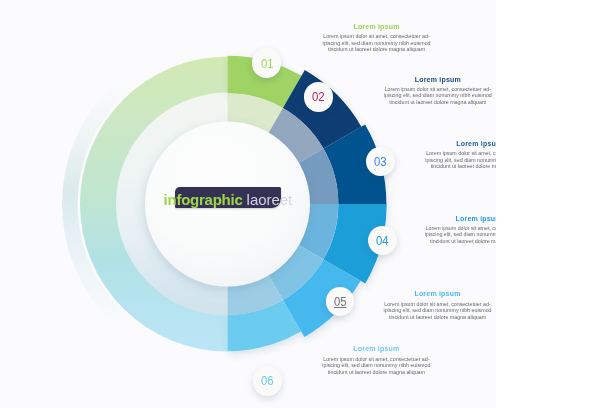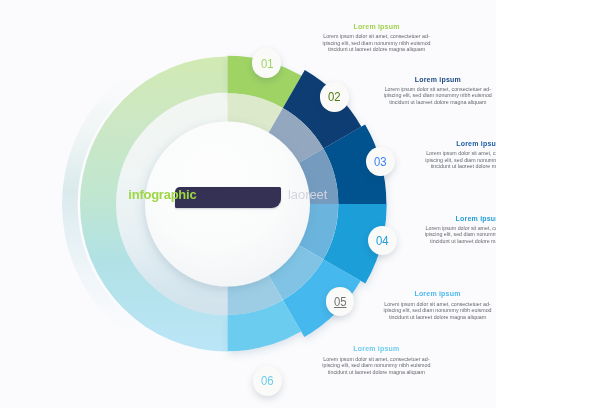--- a/index.html
+++ b/index.html
@@ -9,23 +9,23 @@
   #wheel{position:absolute;left:0;top:0;}
   .txtblock{position:absolute;text-align:center;}
   .t-head{font-weight:bold;font-size:7.0px;letter-spacing:.2px;margin:0 0 0 0;line-height:7.6px;}
   .t-body{font-size:5.3px;line-height:6.55px;color:#63676d;margin:2.6px 0 0 0;letter-spacing:0;white-space:pre-line;}
   .numlbl{position:absolute;width:29px;height:29px;border-radius:50%;
      background:#fafaf9;display:flex;align-items:center;justify-content:center;
      box-shadow:0 3px 7px rgba(40,60,90,.17);}
   .numlbl i{font-style:normal;font-weight:normal;font-size:13.2px;
      display:block;transform:scaleX(0.86);letter-spacing:-0.1px;line-height:13px;}
   #badge{position:absolute;border-radius:5px 1.5px 9px 1.5px;
-     display:flex;align-items:flex-start;justify-content:center;
-     font-size:13px;white-space:nowrap;
-     box-shadow:0 1px 2px rgba(40,40,70,.22);gap:44px;}
+     display:flex;align-items:flex-end;justify-content:center;
+     font-size:15px;white-space:nowrap;
+     box-shadow:0 1px 2px rgba(40,40,70,.22);}
   #badge b{font-weight:bold;letter-spacing:-0.25px;}
   #badge span{font-weight:normal;letter-spacing:-0.05px;}
   #subtitle{position:absolute;text-align:center;font-size:9.1px;letter-spacing:-0.05px;color:#45454f;}
 </style>
 </head>
 <body>
 
 <div id="stage">
   <svg id="wheel" width="612" height="408">
       <defs>
@@ -79,21 +79,21 @@
       <path d="M323.46,148.60 A110.8,110.8 0 0 1 338.30,204.00 L305.50,204.00 A78,78 0 0 0 295.05,165.00 Z" fill="#759bbe"></path>
       <path d="M338.30,204.00 A110.8,110.8 0 0 1 323.46,259.40 L295.05,243.00 A78,78 0 0 0 305.50,204.00 Z" fill="#6bb4dd"></path>
       <path d="M323.46,259.40 A110.8,110.8 0 0 1 282.90,299.96 L266.50,271.55 A78,78 0 0 0 295.05,243.00 Z" fill="#81c3e4"></path>
       <path d="M282.90,299.96 A110.8,110.8 0 0 1 227.50,314.80 L227.50,282.00 A78,78 0 0 0 266.50,271.55 Z" fill="#9ccde4"></path>
       <circle cx="227.5" cy="204" r="82.5" fill="url(#discg)" filter="url(#softsh)"></circle>
     </svg>
   <div id="overlays">
       <div class="numlbl" style="left: 252.1px; top: 48.4px; width: 29.4px; height: 29.4px; color: rgb(159, 212, 101);">
         <i>01</i>
       </div>
-      <div class="numlbl" style="left: 320px; top: 82.3px; width: 29.4px; height: 29.4px; color: #4d7c0f;">
+      <div class="numlbl" style="left: 304px; top: 82.3px; width: 29.4px; height: 29.4px; color: #be185d;">
         <i>02</i>
       </div>
       <div class="numlbl" style="left: 366.3px; top: 147.4px; width: 28.8px; height: 28.8px; color: #3b82f6;">
         <i>03</i>
       </div>
       <div class="numlbl" style="left: 368.2px; top: 225.9px; width: 28.8px; height: 28.8px; color: rgb(28, 158, 217); text-align: center;">
         <i>04</i>
       </div>
       <div class="numlbl" style="left: 325.6px; top: 287px; width: 28.8px; height: 28.8px; color: #737373; text-decoration: underline;">
         <i>05</i>

